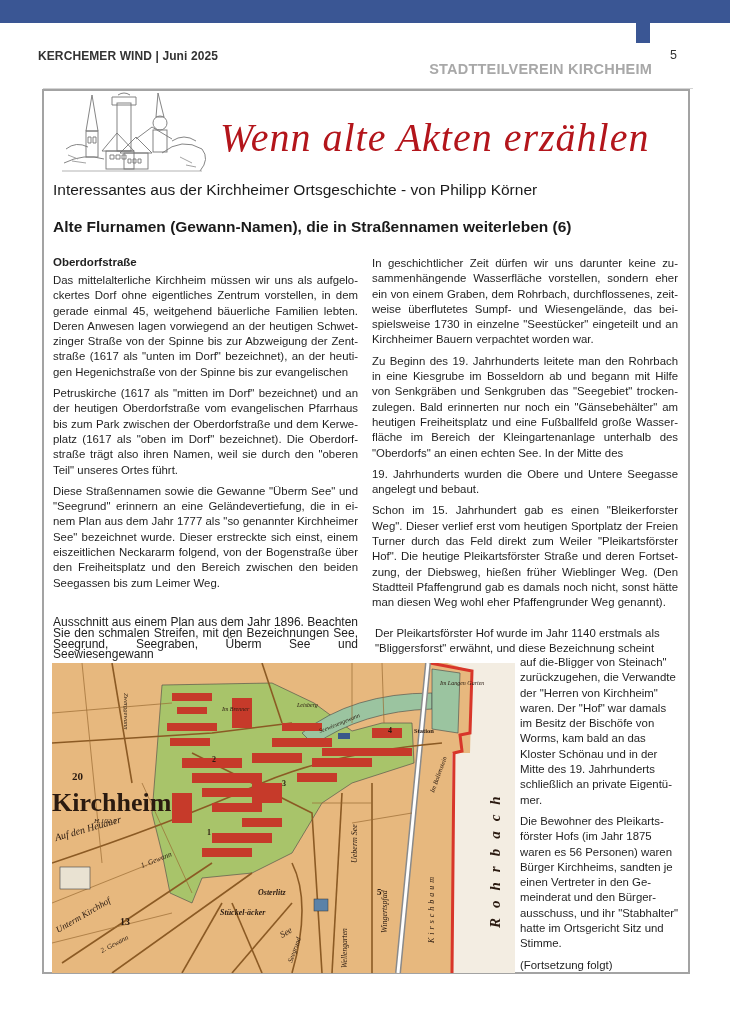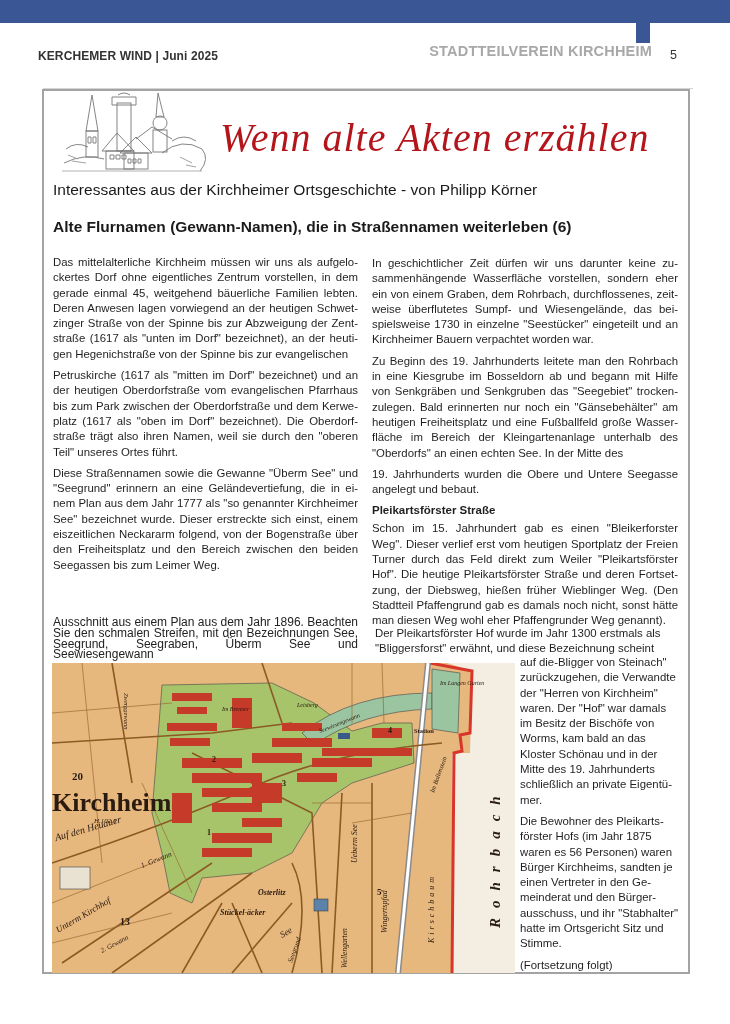--- a/index.html
+++ b/index.html
@@ -3,21 +3,21 @@
 <meta charset="utf-8">
 <style>
   * { box-sizing: border-box; margin: 0; padding: 0; }
   html, body { width: 730px; height: 1024px; background: #ffffff; overflow: hidden; }
   body { position: relative; font-family: "Liberation Sans", sans-serif; color: #1a1a1a; }
 
   .top-band { position: absolute; left: 0; top: 0; width: 730px; height: 23px; background: #3a5694; }
   .top-tab { position: absolute; left: 636px; top: 23px; width: 14px; height: 20px; background: #3a5694; }
 
   .running-head { position: absolute; left: 38px; top: 49px; font-size: 12px; color: #333; letter-spacing: 0.1px; font-weight: bold; }
-  .running-org { position: absolute; right: 78px; top: 43px; font-size: 14.5px; font-weight: bold; color: #a8a8a8; letter-spacing: 0.2px; }
+  .running-org { position: absolute; right: 78px; top: 61px; font-size: 14.5px; font-weight: bold; color: #a8a8a8; letter-spacing: 0.2px; }
   .page-num { position: absolute; left: 670px; top: 48px; font-size: 12.5px; color: #333; }
   .head-rule { position: absolute; left: 43px; top: 88px; width: 650px; height: 1px; background: #d4d4d4; }
 
   .frame { position: absolute; left: 42px; top: 89px; width: 648px; height: 885px; border: 2px solid #a3a3a3; background: #fff; }
 
   .logo-sketch { position: absolute; left: 62px; top: 91px; width: 150px; height: 84px; }
   .title-script { position: absolute; left: 220px; top: 114px; font-family: "Liberation Serif", serif; font-style: italic; font-size: 40px; color: #b3151b; letter-spacing: 1px; white-space: nowrap; }
 
   .subtitle { position: absolute; left: 53px; top: 181px; font-size: 15.5px; color: #1a1a1a; }
   .series-title { position: absolute; left: 53px; top: 218px; font-size: 15.5px; font-weight: bold; color: #1a1a1a; }
@@ -71,36 +71,36 @@
     <path d="M0 80 h140" stroke="#aaa"></path>
     <path d="M6 64 l10 4 M10 70 l14 2 M118 66 l12 6 M124 74 l10 2" stroke="#999"></path>
   </g>
 </svg>
 
 <div class="title-script">Wenn alte Akten erzählen</div>
 <div class="subtitle">Interessantes aus der Kirchheimer Ortsgeschichte - von Philipp Körner</div>
 <div class="series-title">Alte Flurnamen (Gewann-Namen), die in Straßennamen weiterleben (6)</div>
 
 <div class="col col-left">
+  <h3>Oberdorfstraße</h3>
   <p>Das mittelalterliche Kirchheim müssen wir uns als aufgelo­ckertes Dorf ohne eigentliches Zentrum vorstellen, in dem gerade einmal 45, weitgehend bäuerliche Familien lebten. Deren Anwesen lagen vorwiegend an der heutigen Schwet­zinger Straße von der Spinne bis zur Abzweigung der Zent­straße (1617 als "unten im Dorf" bezeichnet), an der heuti­gen Hegenichstraße von der Spinne bis zur evangelischen</p>
   <p>Petruskirche (1617 als "mitten im Dorf" bezeichnet) und an der heutigen Oberdorfstraße vom evangelischen Pfarrhaus bis zum Park zwischen der Oberdorfstraße und dem Kerwe­platz (1617 als "oben im Dorf" bezeichnet). Die Oberdorf­straße trägt also ihren Namen, weil sie durch den "oberen Teil" unseres Ortes führt.</p>
   <p>Diese Straßennamen sowie die Gewanne "Überm See" und "Seegrund" erinnern an eine Geländevertiefung, die in ei­nem Plan aus dem Jahr 1777 als "so genannter Kirchheimer See" bezeichnet wurde. Dieser erstreckte sich einst, einem eiszeitlichen Neckararm folgend, von der Bogenstraße über den Freiheitsplatz und den Bereich zwischen den beiden Seegassen bis zum Leimer Weg.</p>
 </div>
 
 <div class="caption">Ausschnitt aus einem Plan aus dem Jahr 1896. Beachten Sie den schmalen Streifen, mit den Bezeichnungen See, Seegrund, See­graben, Überm See und Seewiesengewann</div>
 
 <div class="col col-right">
   <p>In geschichtlicher Zeit dürfen wir uns darunter keine zu­sammenhängende Wasserfläche vorstellen, sondern eher ein von einem Graben, dem Rohrbach, durchflossenes, zeit­weise überflutetes Sumpf- und Wiesengelände, das bei­spielsweise 1730 in einzelne "Seestücker" eingeteilt und an Kirchheimer Bauern verpachtet worden war.</p>
   <p>Zu Beginn des 19. Jahrhunderts leitete man den Rohrbach in eine Kiesgrube im Bosseldorn ab und begann mit Hilfe von Senkgräben und Senkgruben das "Seegebiet" trocken­zulegen. Bald erinnerten nur noch ein "Gänsebehälter" am heutigen Freiheitsplatz und eine Fußballfeld große Wasser­fläche im Bereich der Kleingartenanlage unterhalb des "Oberdorfs" an einen echten See. In der Mitte des</p>
   <p>19. Jahrhunderts wurden die Obere und Untere Seegasse angelegt und bebaut.</p>
-  <h3>Pleikartsförster Straße</h3>
   <p>Schon im 15. Jahrhundert gab es einen "Bleikerforster Weg". Dieser verlief erst vom heutigen Sportplatz der Freien Turner durch das Feld direkt zum Weiler "Pleikartsförster Hof". Die heutige Pleikartsförster Straße und deren Fortset­zung, der Diebsweg, hießen früher Wieblinger Weg. (Den Stadtteil Pfaffengrund gab es damals noch nicht, sonst hät­te man diesen Weg wohl eher Pfaffengrunder Weg ge­nannt).</p>
 </div>
 
-<div class="para-indent-lead">Der Pleikartsförster Hof wurde im Jahr 1300 erstmals als "Bliggersforst" erwähnt, und diese Bezeichnung scheint</div>
+<div class="para-indent-lead">Der Pleikartsförster Hof wurde im Jahr 1140 erstmals als "Bliggersforst" erwähnt, und diese Bezeichnung scheint</div>
 
 <div class="wrap-text">
   <p>auf die-Bligger von Steinach" zurückzugehen, die Verwand­te der "Herren von Kirchheim" waren. Der "Hof" war damals im Besitz der Bischöfe von Worms, kam bald an das Kloster Schönau und in der Mitte des 19. Jahrhunderts schließlich an private Eigentü­mer.</p>
   <p>Die Bewohner des Pleikarts­förster Hofs (im Jahr 1875 waren es 56 Personen) waren Bürger Kirchheims, sandten je einen Vertreter in den Ge­meinderat und den Bürger­ausschuss, und ihr "Stabhal­ter" hatte im Ortsgericht Sitz und Stimme.</p>
   <p>(Fortsetzung folgt)</p>
 </div>
 
 <div class="map">
   <svg viewBox="0 0 463 310" preserveAspectRatio="none">
     <rect width="463" height="310" fill="#e7b87e"></rect>

